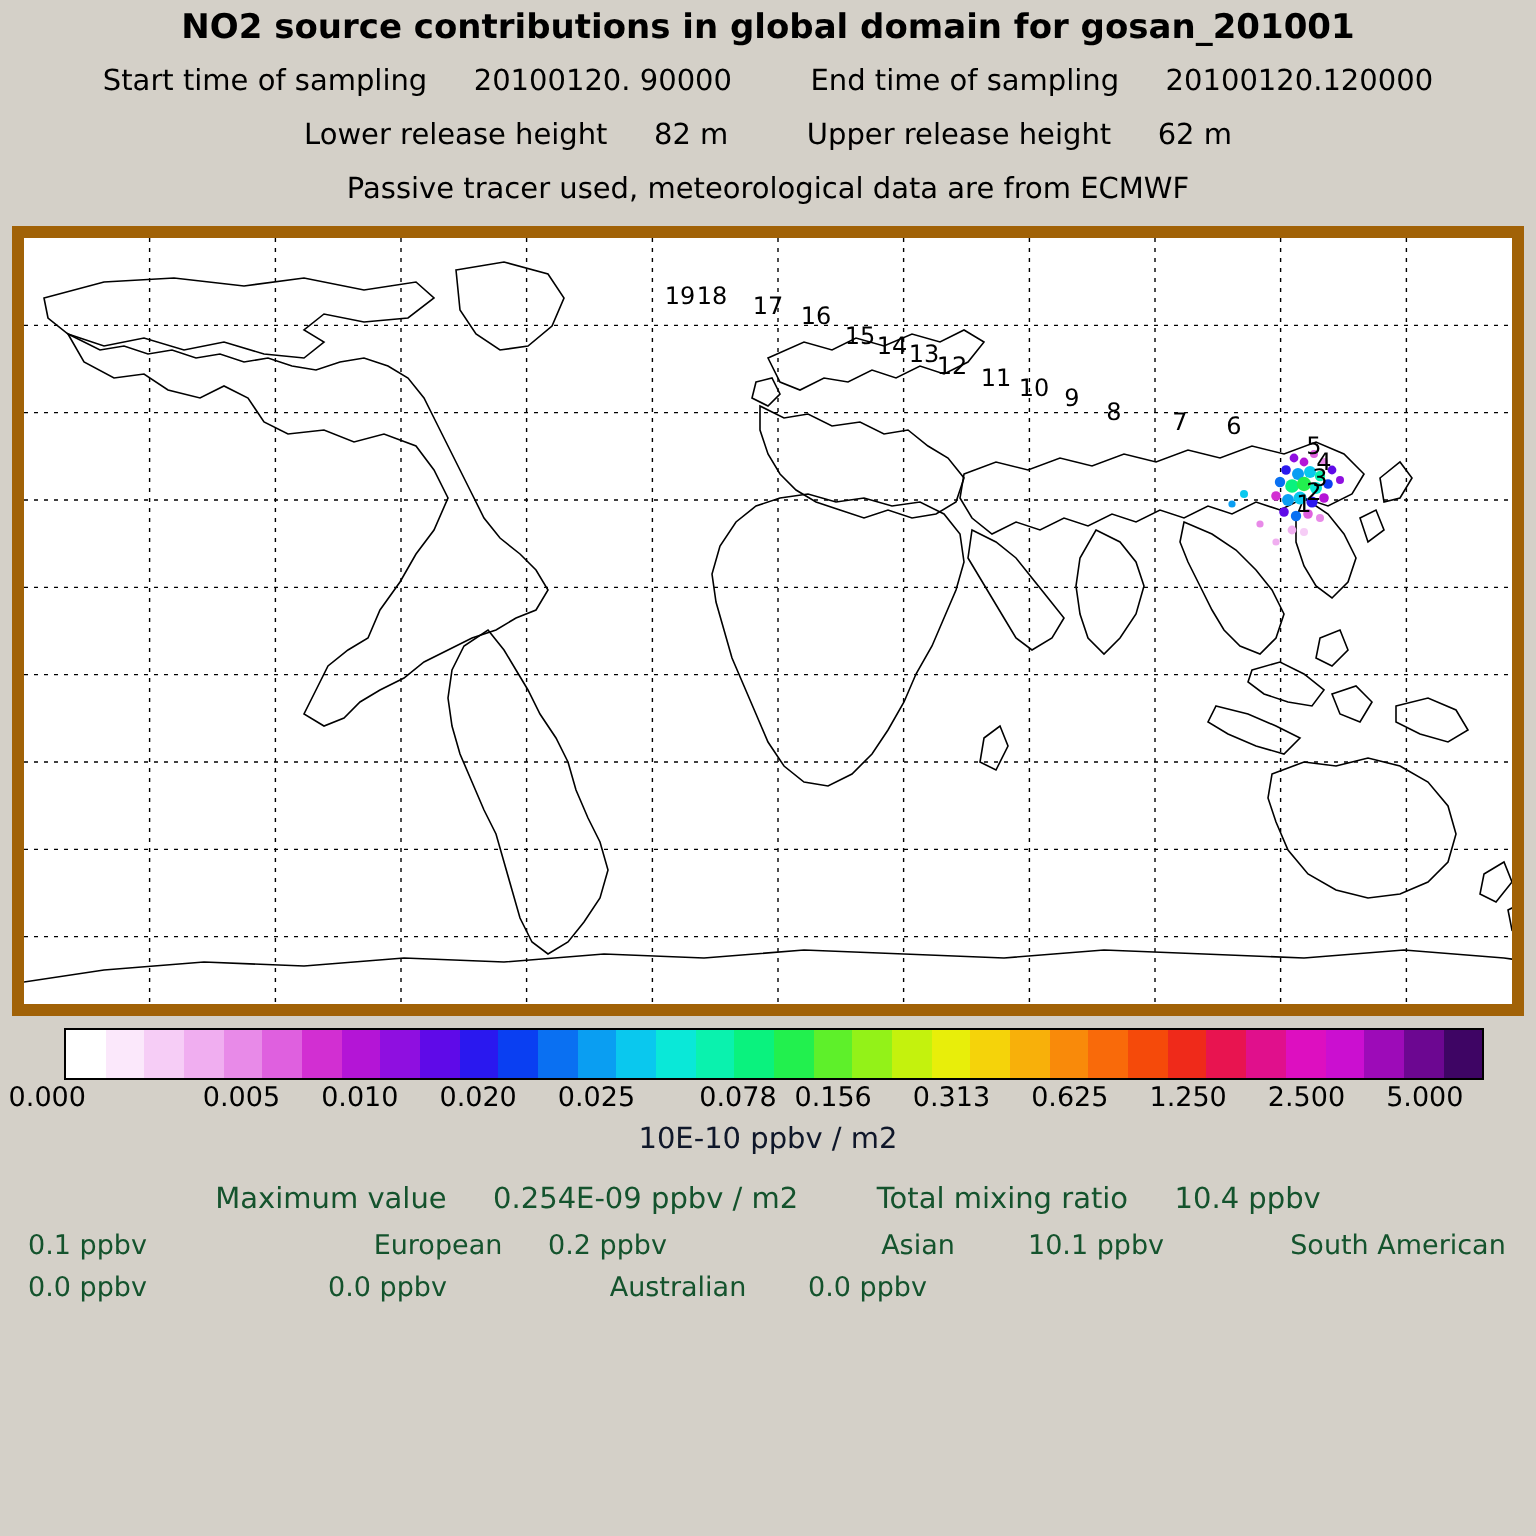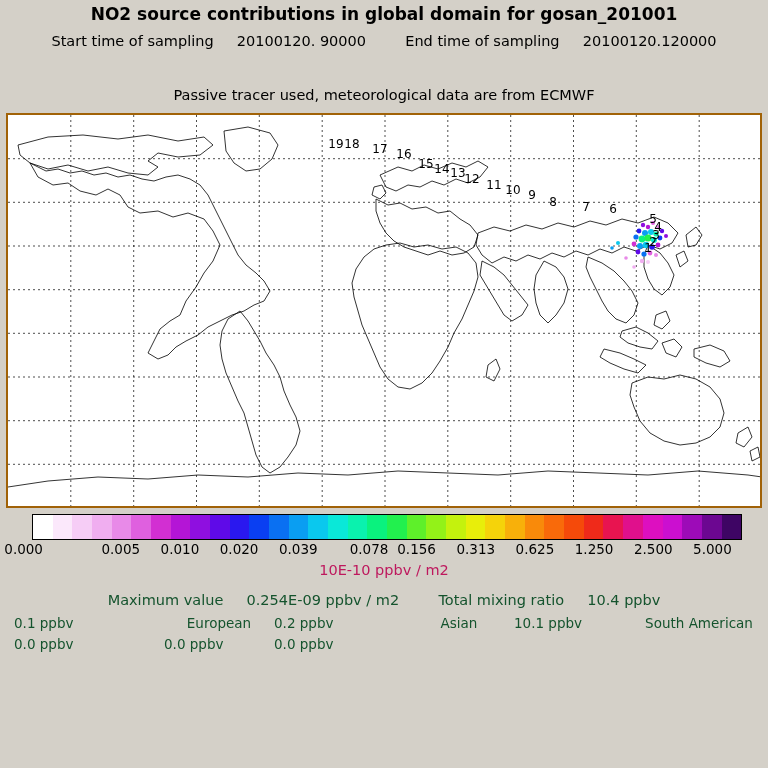--- a/index.html
+++ b/index.html
@@ -41,21 +41,21 @@
   .gap-md { display: inline-block; width: 14px; }
 
   
   #map-wrap {
     position: absolute;
     left: 6px;
     top: 113px;
     width: 756px;
     height: 395px;
     background: #ffffff;
-    border: 2px solid #a16207;
+    border: 6px solid #a16207;
     box-sizing: border-box;
     overflow: hidden;
   }
   #map-svg { display: block; }
 
   
   #cbar-wrap {
     position: absolute;
     left: 32px;
     top: 514px;
@@ -83,21 +83,21 @@
     transform: translateX(-50%);
     white-space: nowrap;
   }
   #cbar-unit {
     position: absolute;
     left: 0;
     top: 562px;
     width: 768px;
     text-align: center;
     font-size: 14.5px;
-    color: #be185d;
+    color: #0f172a;
   }
 
   
   #footer {
     position: absolute;
     left: 0;
     top: 592px;
     width: 768px;
     color: #14532d;
   }
@@ -133,20 +133,29 @@
   <div class="hdr hdr-row" id="row-time">
     <span class="seg">Start time of sampling</span>
     <span class="gap-md"></span>
     <span class="seg">20100120. 90000</span>
     <span class="gap-lg"></span>
     <span class="seg">End time of sampling</span>
     <span class="gap-md"></span>
     <span class="seg">20100120.120000</span>
   </div>
 
+  <div class="hdr hdr-row" id="row-height">
+    <span class="seg">Lower release height</span>
+    <span class="gap-md"></span>
+    <span class="seg">82 m</span>
+    <span class="gap-lg"></span>
+    <span class="seg">Upper release height</span>
+    <span class="gap-md"></span>
+    <span class="seg">62 m</span>
+  </div>
 
   <div class="hdr hdr-row" id="row-tracer">Passive tracer used, meteorological data are from ECMWF</div>
 
   <div id="map-wrap">
     <svg id="map-svg" width="754" height="393" viewBox="0 0 754 393">
       <rect x="0" y="0" width="754" height="393" fill="#ffffff"></rect>
 
       <g>
         <line class="gridline" x1="0" y1="43.7" x2="754" y2="43.7"></line>
         <line class="gridline" x1="0" y1="87.3" x2="754" y2="87.3"></line>
@@ -305,21 +314,21 @@
       <div class="cell" style="background: rgb(203, 15, 208);"></div>
       <div class="cell" style="background: rgb(157, 11, 184);"></div>
       <div class="cell" style="background: rgb(108, 7, 145);"></div>
       <div class="cell" style="background: rgb(62, 5, 100);"></div>
     </div>
   <div id="cbar-labels">
       <span class="lab" style="left: 19px; transform: translateX(-38%);">0.000</span>
       <span class="lab" style="left: 120.75px;">0.005</span>
       <span class="lab" style="left: 179.917px;">0.010</span>
       <span class="lab" style="left: 239.083px;">0.020</span>
-      <span class="lab" style="left: 298.25px;">0.039</span>
+      <span class="lab" style="left: 298.25px;">0.025</span>
       <span class="lab" style="left: 369px;">0.078</span>
       <span class="lab" style="left: 416.583px;">0.156</span>
       <span class="lab" style="left: 475.75px;">0.313</span>
       <span class="lab" style="left: 534.917px;">0.625</span>
       <span class="lab" style="left: 594.083px;">1.250</span>
       <span class="lab" style="left: 653.25px;">2.500</span>
       <span class="lab" style="left: 712.417px;">5.000</span>
     </div>
   <div id="cbar-unit">10E-10 ppbv / m2</div>
 
@@ -335,17 +344,18 @@
     </div>
     <div class="foot-grid">
       <div class="vl">0.1 ppbv</div>
       <div class="nm">European</div>
       <div class="vl">0.2 ppbv</div>
       <div class="nm">Asian</div>
       <div class="vl">10.1 ppbv</div>
       <div class="nm">South American</div>
       <div class="vl">0.0 ppbv</div>
       <div class="vl">0.0 ppbv</div>
+      <div class="nm">Australian</div>
       <div class="vl">0.0 ppbv</div>
     </div>
   </div>
 
 </div>
 
 </body></html>

